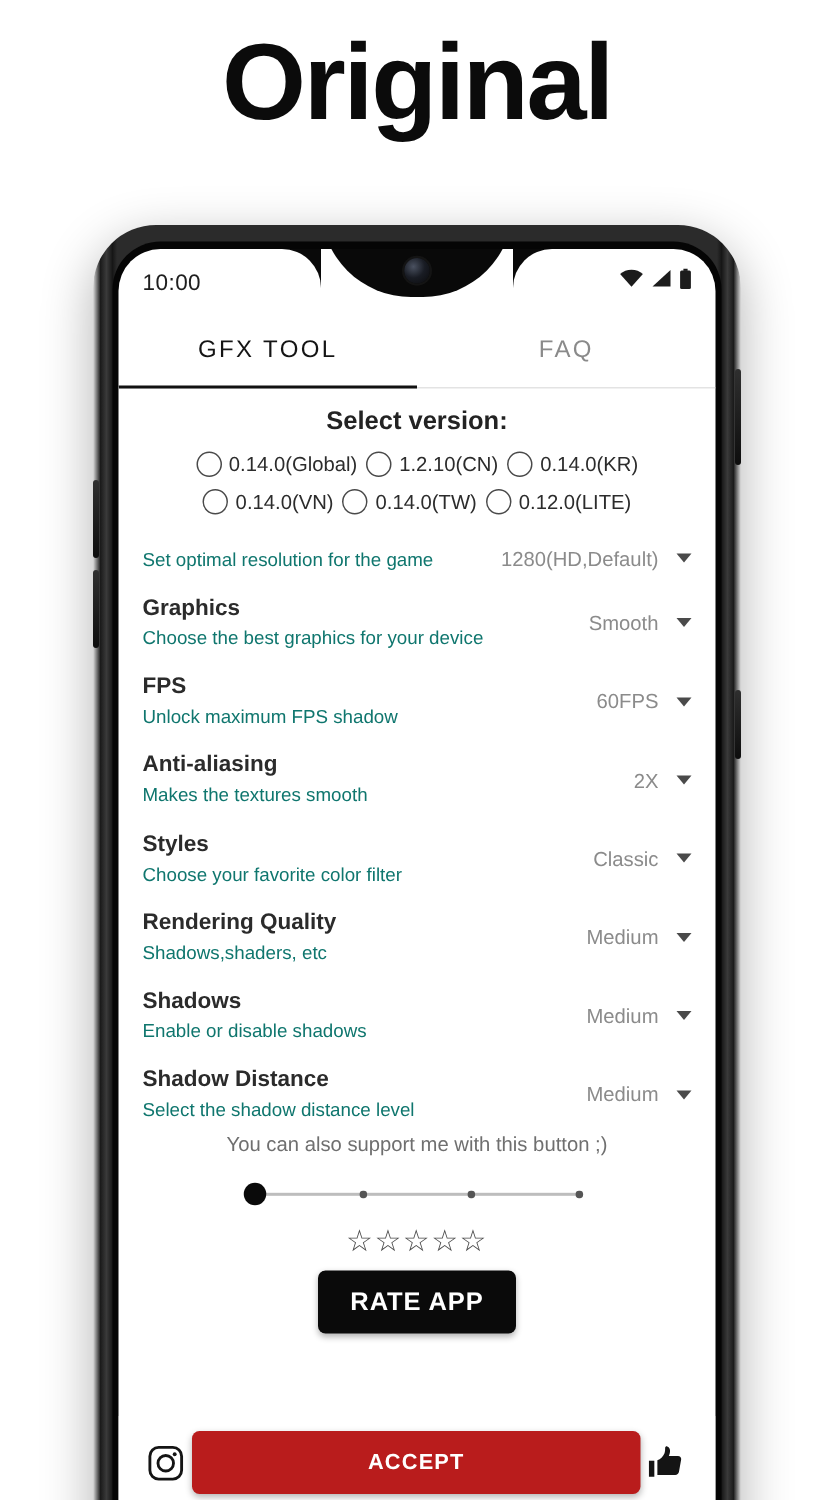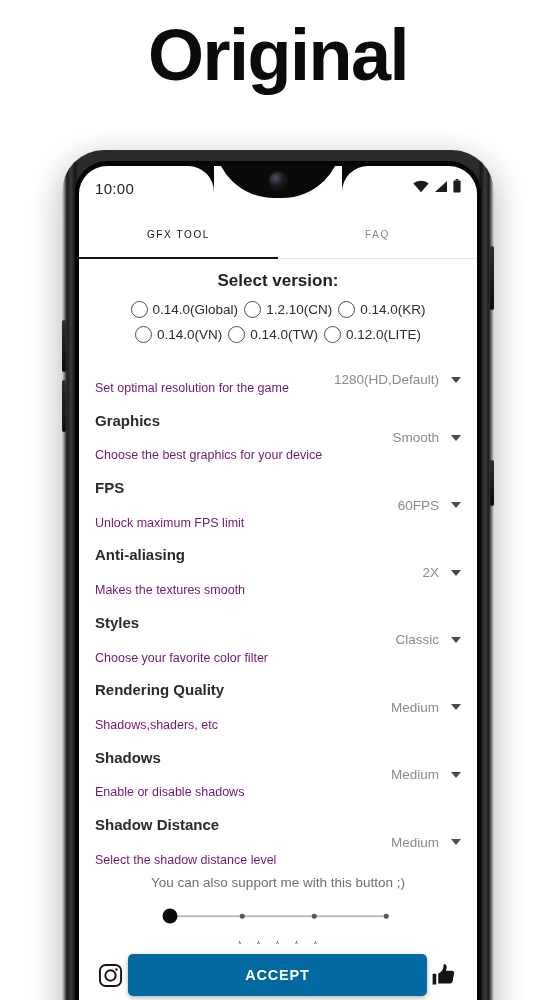--- a/index.html
+++ b/index.html
@@ -143,21 +143,21 @@
     top: 44px; left: 0; right: 0;
     height: 48px;
     display: flex;
     border-bottom: 1px solid #e3e3e3;
   }
   .tab {
     flex: 1;
     display: flex;
     align-items: center;
     justify-content: center;
-    font-size: 10px;
+    font-size: 16px;
     letter-spacing: 1.6px;
     color: #8a8a8a;
     font-weight: 500;
     position: relative;
     background: none;
     border: none;
     font-family: inherit;
   }
   .tab.active { color: #141414; }
   .tab.active::after {
@@ -216,22 +216,22 @@
   }
   .setting-text { min-width: 0; }
   .setting-title {
     font-size: 15px;
     font-weight: 700;
     color: #2b2b2b;
     line-height: 1.25;
   }
   .setting-sub {
     font-size: 12.5px;
-    color: #701a75;
-    margin-top: 18px;
+    color: #0f766e;
+    margin-top: 3px;
     line-height: 1.25;
   }
   .setting-value-wrap {
     display: flex;
     align-items: center;
     gap: 12px;
     flex: none;
   }
   .setting-value {
     font-size: 13.5px;
@@ -315,21 +315,21 @@
     display: flex;
     align-items: center;
     justify-content: space-between;
     padding: 0 18px;
     box-sizing: border-box;
     background: #ffffff;
   }
   .accept-btn {
     flex: 1;
     margin: 0 4px;
-    background: #0369a1;
+    background: #b91c1c;
     color: #ffffff;
     border: none;
     border-radius: 5px;
     font-size: 14.5px;
     font-weight: 700;
     letter-spacing: .8px;
     padding: 13px 0;
     font-family: inherit;
     box-shadow: 0 2px 5px rgba(0,0,0,.3);
   }
@@ -443,21 +443,21 @@
           </div>
           <div class="setting-value-wrap">
             <span class="setting-value">Smooth</span>
             <span class="caret"></span>
           </div>
         </div>
 
         <div class="setting-row">
           <div class="setting-text">
             <div class="setting-title">FPS</div>
-            <div class="setting-sub">Unlock maximum FPS limit</div>
+            <div class="setting-sub">Unlock maximum FPS shadow</div>
           </div>
           <div class="setting-value-wrap">
             <span class="setting-value">60FPS</span>
             <span class="caret"></span>
           </div>
         </div>
 
         <div class="setting-row">
           <div class="setting-text">
             <div class="setting-title">Anti-aliasing</div>

